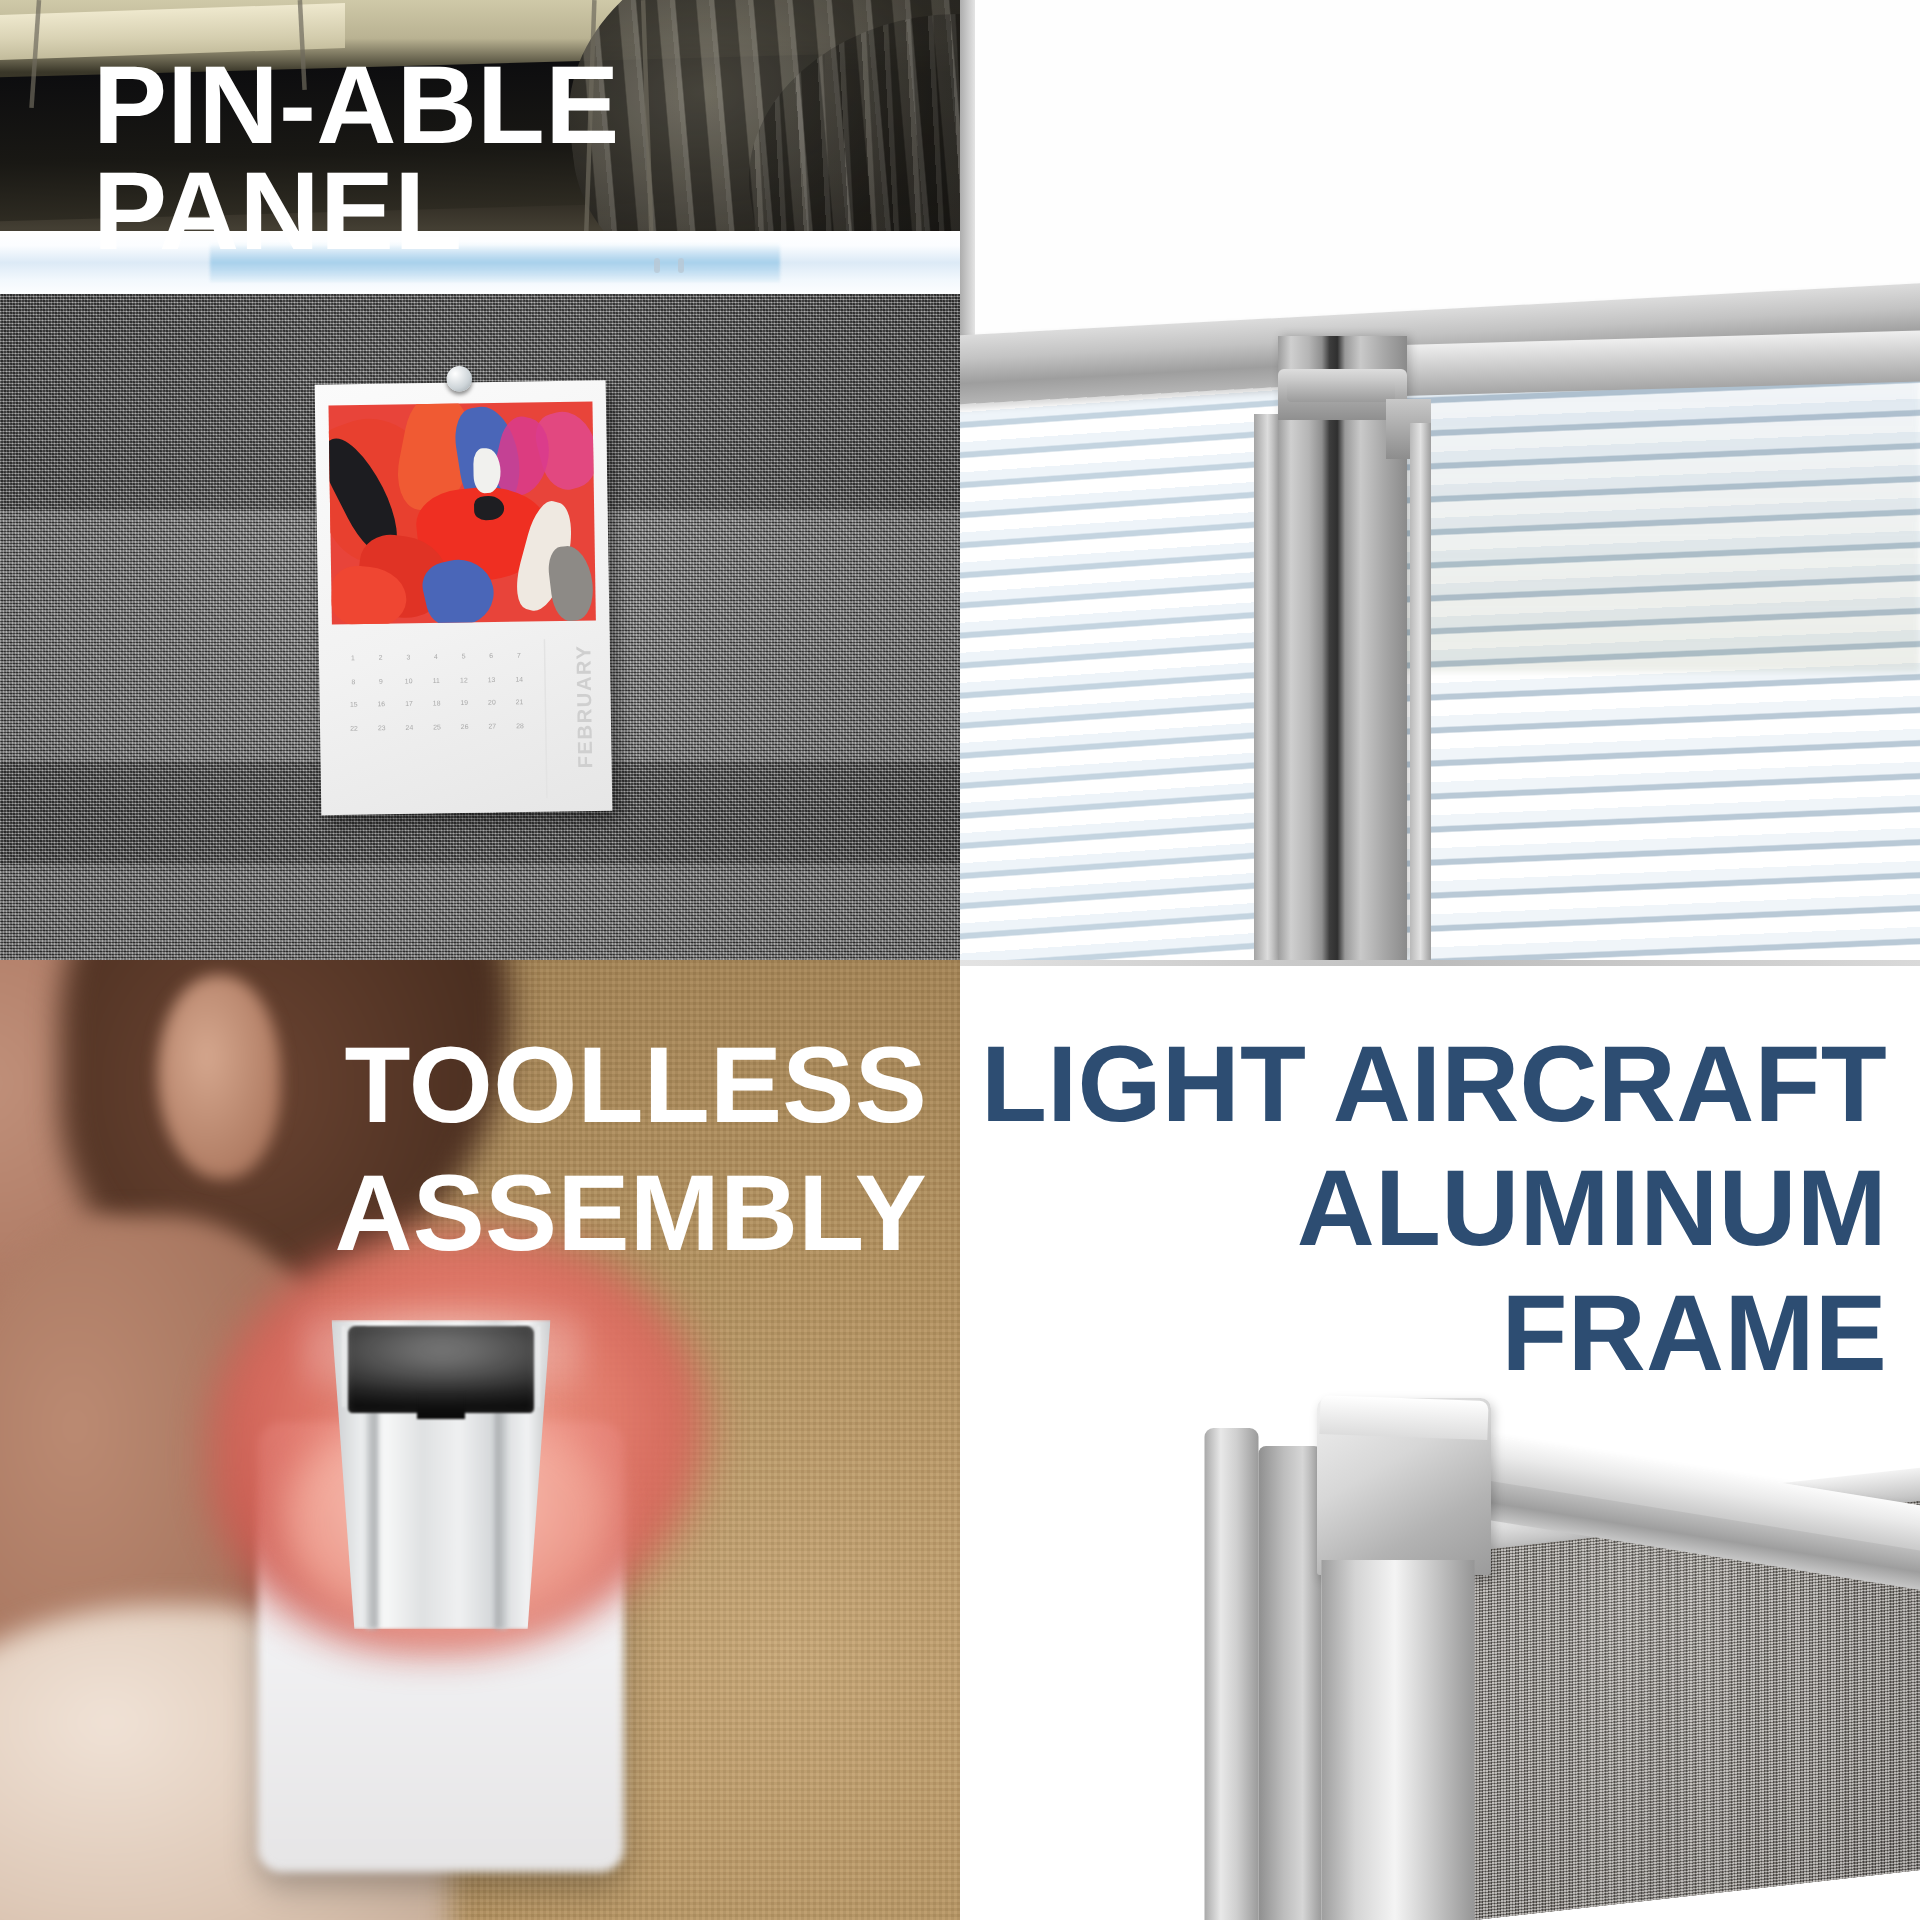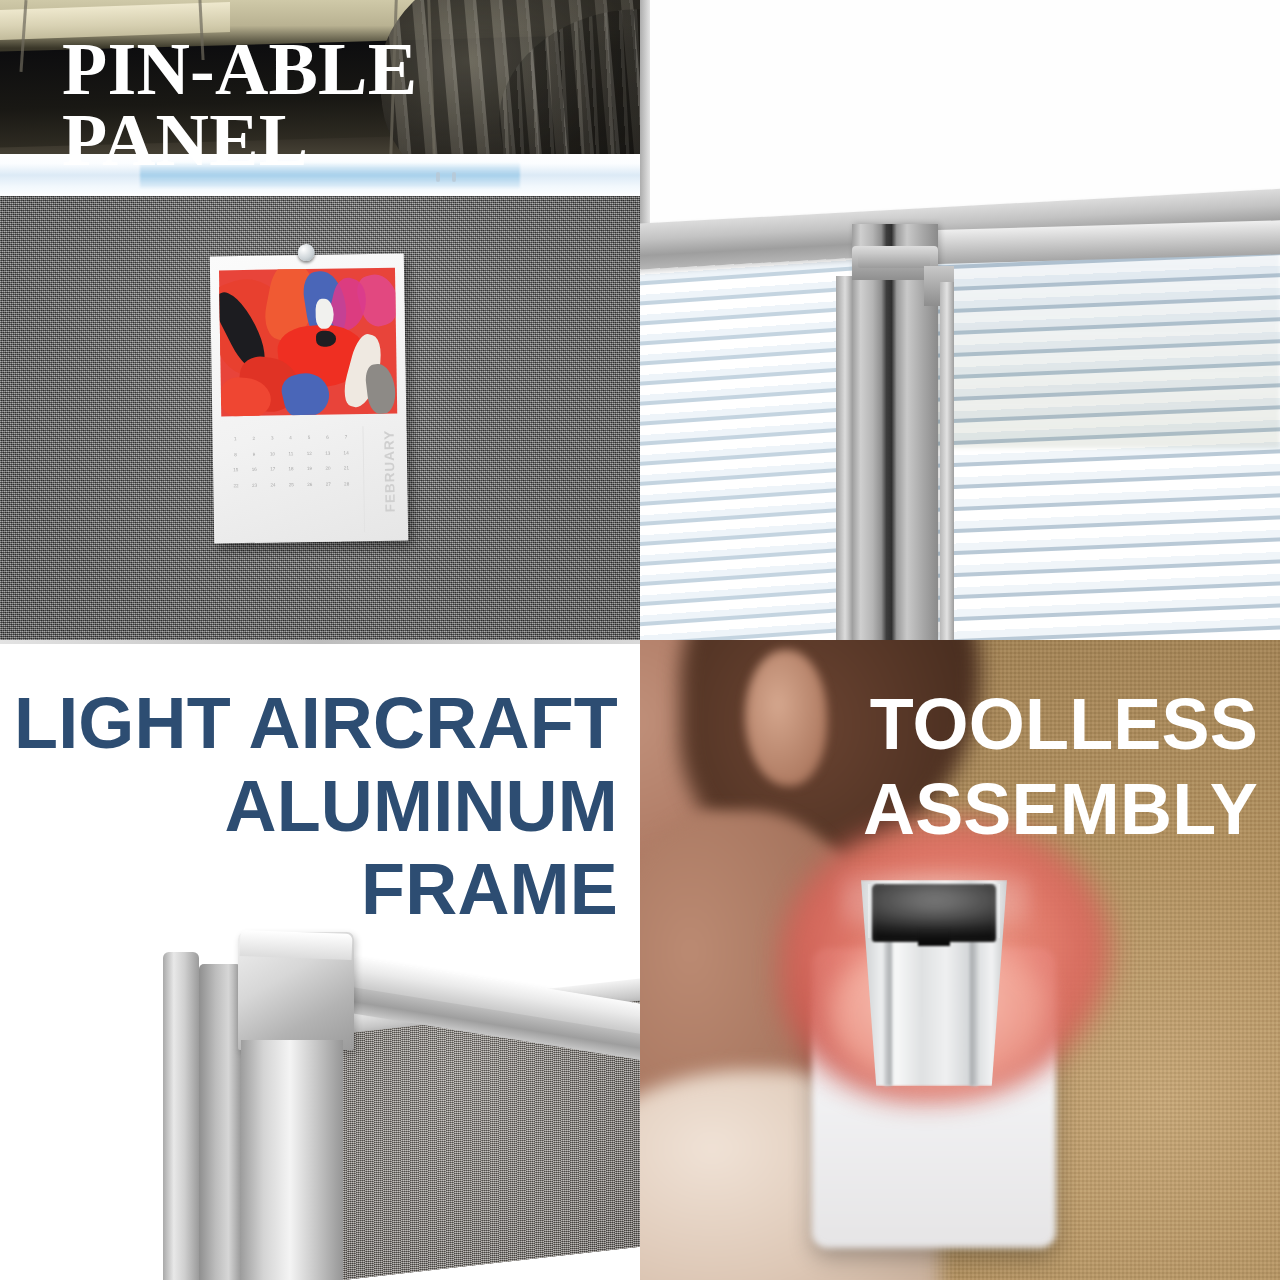--- a/index.html
+++ b/index.html
@@ -39,21 +39,20 @@
     line-height: 0.96;
     white-space: pre-line;
   }
   .caption.white { color: #ffffff; }
   .caption.navy  { color: #2d4d72; }
 
   #cap-pinable {
     left: 62px; top: 34px;
     font-size: 74px;
     text-align: left;
-    font-family: Liberation Serif, serif;
   }
   #cap-custom {
     left: 18px; right: 22px; top: 30px;
     font-size: 70px;
     text-align: center;
     line-height: 1.12;
   }
   #cap-light {
     left: 10px; right: 22px; top: 42px;
     font-size: 72px;
@@ -561,41 +560,20 @@
     <div class="q2-vrail-l"></div>
     <div class="q2-post"></div>
     <div class="q2-postcap"></div>
     <div class="q2-postcap2"></div>
     <div class="q2-railcorner"></div>
     <div class="q2-vrail"></div>
 
   </div>
 
   <div class="quad">
-    <div class="q3-white"></div>
-    <div class="q3-topline"></div>
-
-    <div class="q3-panel-frame"></div>
-    <div class="q3-panel"></div>
-
-    <div class="q3-toprail"></div>
-    <div class="q3-toprail-face"></div>
-
-    <div class="q3-post-a"></div>
-    <div class="q3-post-b"></div>
-    <div class="q3-corner"></div>
-    <div class="q3-corner-top"></div>
-    <div class="q3-post-c"></div>
-
-    <div class="caption navy" id="cap-light">LIGHT AIRCRAFT
-ALUMINUM
-FRAME</div>
-  </div>
-
-  <div class="quad">
     <div class="q4-bg"></div>
     <div class="q4-carpet"></div>
 
     <div class="q4-head"></div>
     <div class="q4-hair"></div>
     <div class="q4-ear"></div>
     <div class="q4-neck"></div>
     <div class="q4-shoulder"></div>
 
     <div class="q4-base"></div>
@@ -608,13 +586,34 @@
     <div class="q4-channel-lip-l"></div>
     <div class="q4-channel-lip-r"></div>
     <div class="q4-channel"></div>
     <div class="q4-notch"></div>
     <div class="q4-glow"></div>
 
     <div class="caption white" id="cap-toolless">TOOLLESS
 ASSEMBLY</div>
   </div>
 
+  <div class="quad">
+    <div class="q3-white"></div>
+    <div class="q3-topline"></div>
+
+    <div class="q3-panel-frame"></div>
+    <div class="q3-panel"></div>
+
+    <div class="q3-toprail"></div>
+    <div class="q3-toprail-face"></div>
+
+    <div class="q3-post-a"></div>
+    <div class="q3-post-b"></div>
+    <div class="q3-corner"></div>
+    <div class="q3-corner-top"></div>
+    <div class="q3-post-c"></div>
+
+    <div class="caption navy" id="cap-light">LIGHT AIRCRAFT
+ALUMINUM
+FRAME</div>
+  </div>
+
 </div>
 
 </body></html>

